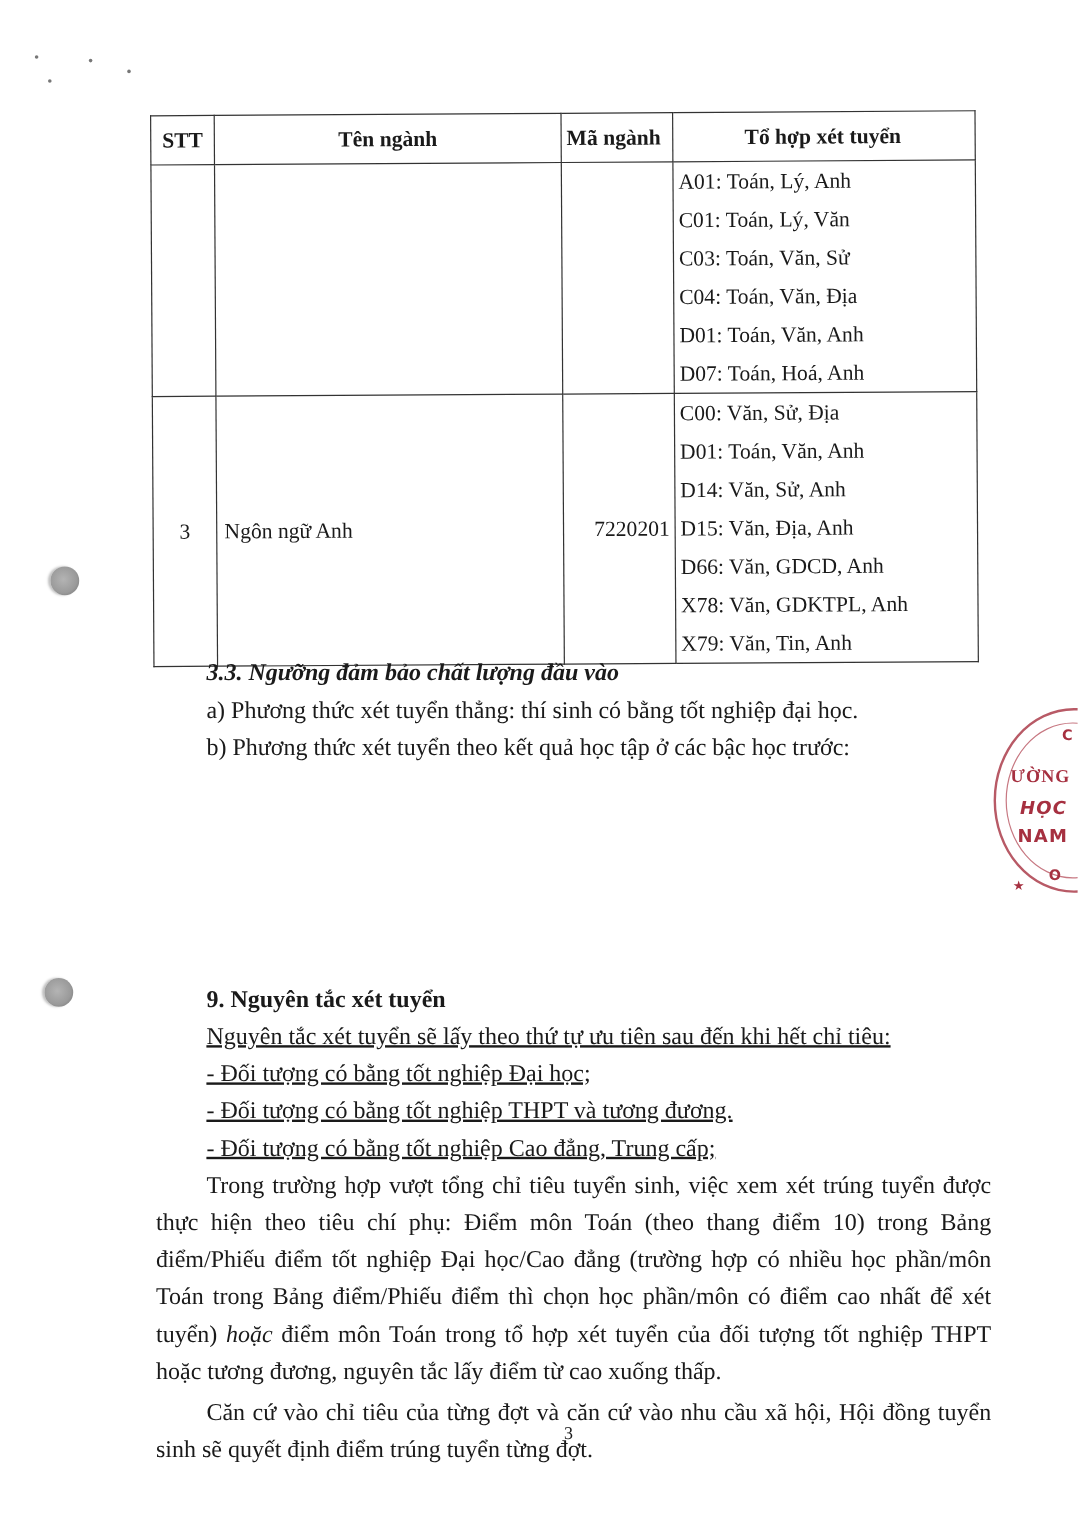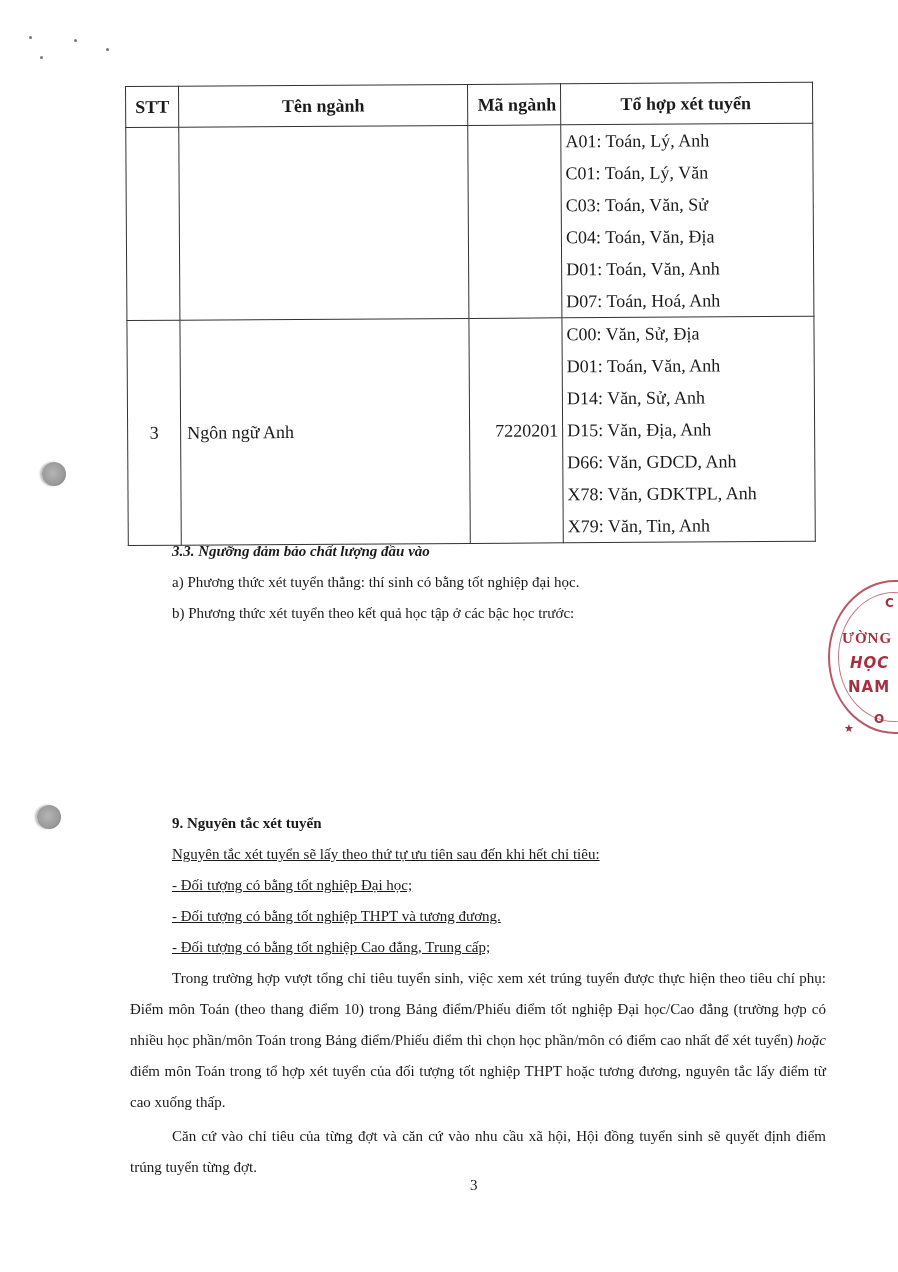--- a/index.html
+++ b/index.html
@@ -1,20 +1,20 @@
 <!DOCTYPE html>
 <html><head>
 <meta charset="utf-8">
 <style>
   html, body { margin: 0; padding: 0; }
   body {
     width: 898px; height: 1272px; background: #ffffff; position: relative; overflow: hidden;
     font-family: "Liberation Serif", "DejaVu Serif", serif; color: #1a1a1a;
   }
-  .page { position: absolute; left: 0; top: 0; width: 898px; height: 932px; }
+  .page { position: absolute; left: 0; top: 10px; width: 898px; height: 932px; }
   .punch-hole {
     position: absolute; width: 24px; height: 24px; border-radius: 50%;
     background: radial-gradient(circle at 45% 45%, #b4b4b4 0%, #9a9a9a 60%, #6e6e6e 100%);
     box-shadow: -2px 0 2px rgba(0,0,0,0.25);
   }
   .speck { position: absolute; width: 3px; height: 3px; border-radius: 50%; background: #777; }
 
   table.admissions {
     position: absolute; left: 125px; top: 86px; border-collapse: collapse;
     width: 688px; font-size: 18px; transform: rotate(-0.35deg); transform-origin: left top;
@@ -22,21 +22,21 @@
   table.admissions th, table.admissions td { border: 1.3px solid #333; padding: 0 4px; }
   table.admissions th { font-weight: bold; height: 40px; text-align: center; font-size: 18px; }
   .col-stt { width: 44px; text-align: center; }
   .col-name { width: 278px; }
   .col-code { width: 84px; text-align: right; }
   .col-combo { padding-left: 2px !important; }
   td.combo-cell { vertical-align: top; padding: 0 0 0 2px; }
   .combo-line { height: 32px; line-height: 32px; white-space: nowrap; }
   td.mid { vertical-align: middle; }
 
-  .text-block { position: absolute; left: 130px; width: 696px; font-size: 15px; line-height: 31px; }
+  .text-block { position: absolute; left: 130px; width: 696px; font-size: 20px; line-height: 31px; }
   .indent { text-indent: 42px; }
   .p { margin: 0; text-align: justify; }
   .heading-italic { font-style: italic; font-weight: bold; }
   .heading-bold { font-weight: bold; }
   .sub { padding-left: 42px; text-decoration: underline; }
   .page-number { position: absolute; left: 470px; top: 1177px; font-size: 15px; }
 
   .stamp {
     position: absolute; left: 828px; top: 580px; width: 140px; height: 170px;
     color: #a63040; font-family: "DejaVu Sans", sans-serif; font-size: 15px; font-weight: bold;
@@ -61,21 +61,21 @@
   <div class="speck" style="left:74px;top:39px;"></div>
   <div class="speck" style="left:106px;top:48px;"></div>
   <div class="punch-hole" style="left:42px;top:462px;"></div>
   <div class="punch-hole" style="left:37px;top:805px;"></div>
 
   <table class="admissions">
     <thead>
       <tr>
         <th class="col-stt">STT</th>
         <th class="col-name">Tên ngành</th>
-        <th class="col-code" style="text-align:right">Mã ngành</th>
+        <th class="col-code" style="text-align:left">Mã ngành</th>
         <th class="col-combo">Tổ hợp xét tuyển</th>
       </tr>
     </thead>
     <tbody>
       <tr>
         <td class="col-stt mid"></td>
         <td class="col-name mid"></td>
         <td class="col-code mid"></td>
         <td class="combo-cell">
           <div class="combo-line">A01: Toán, Lý, Anh</div>

